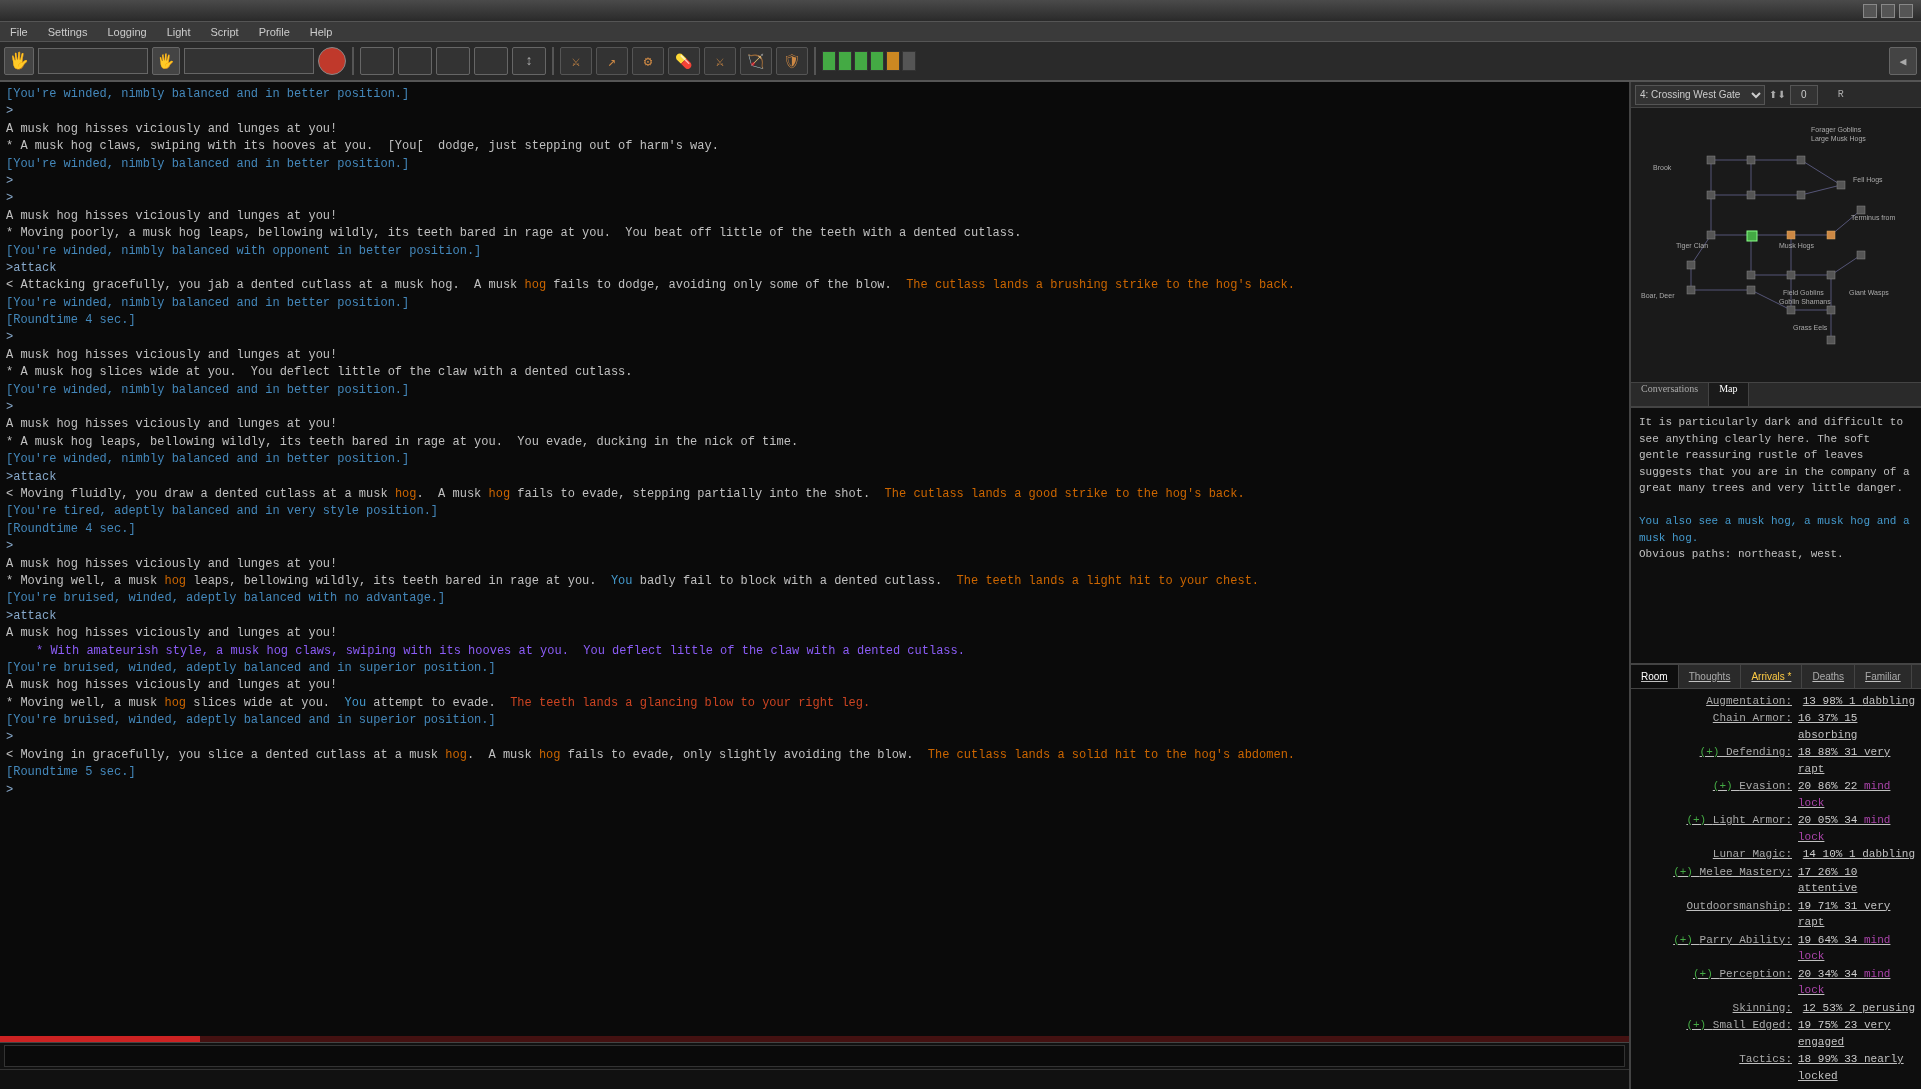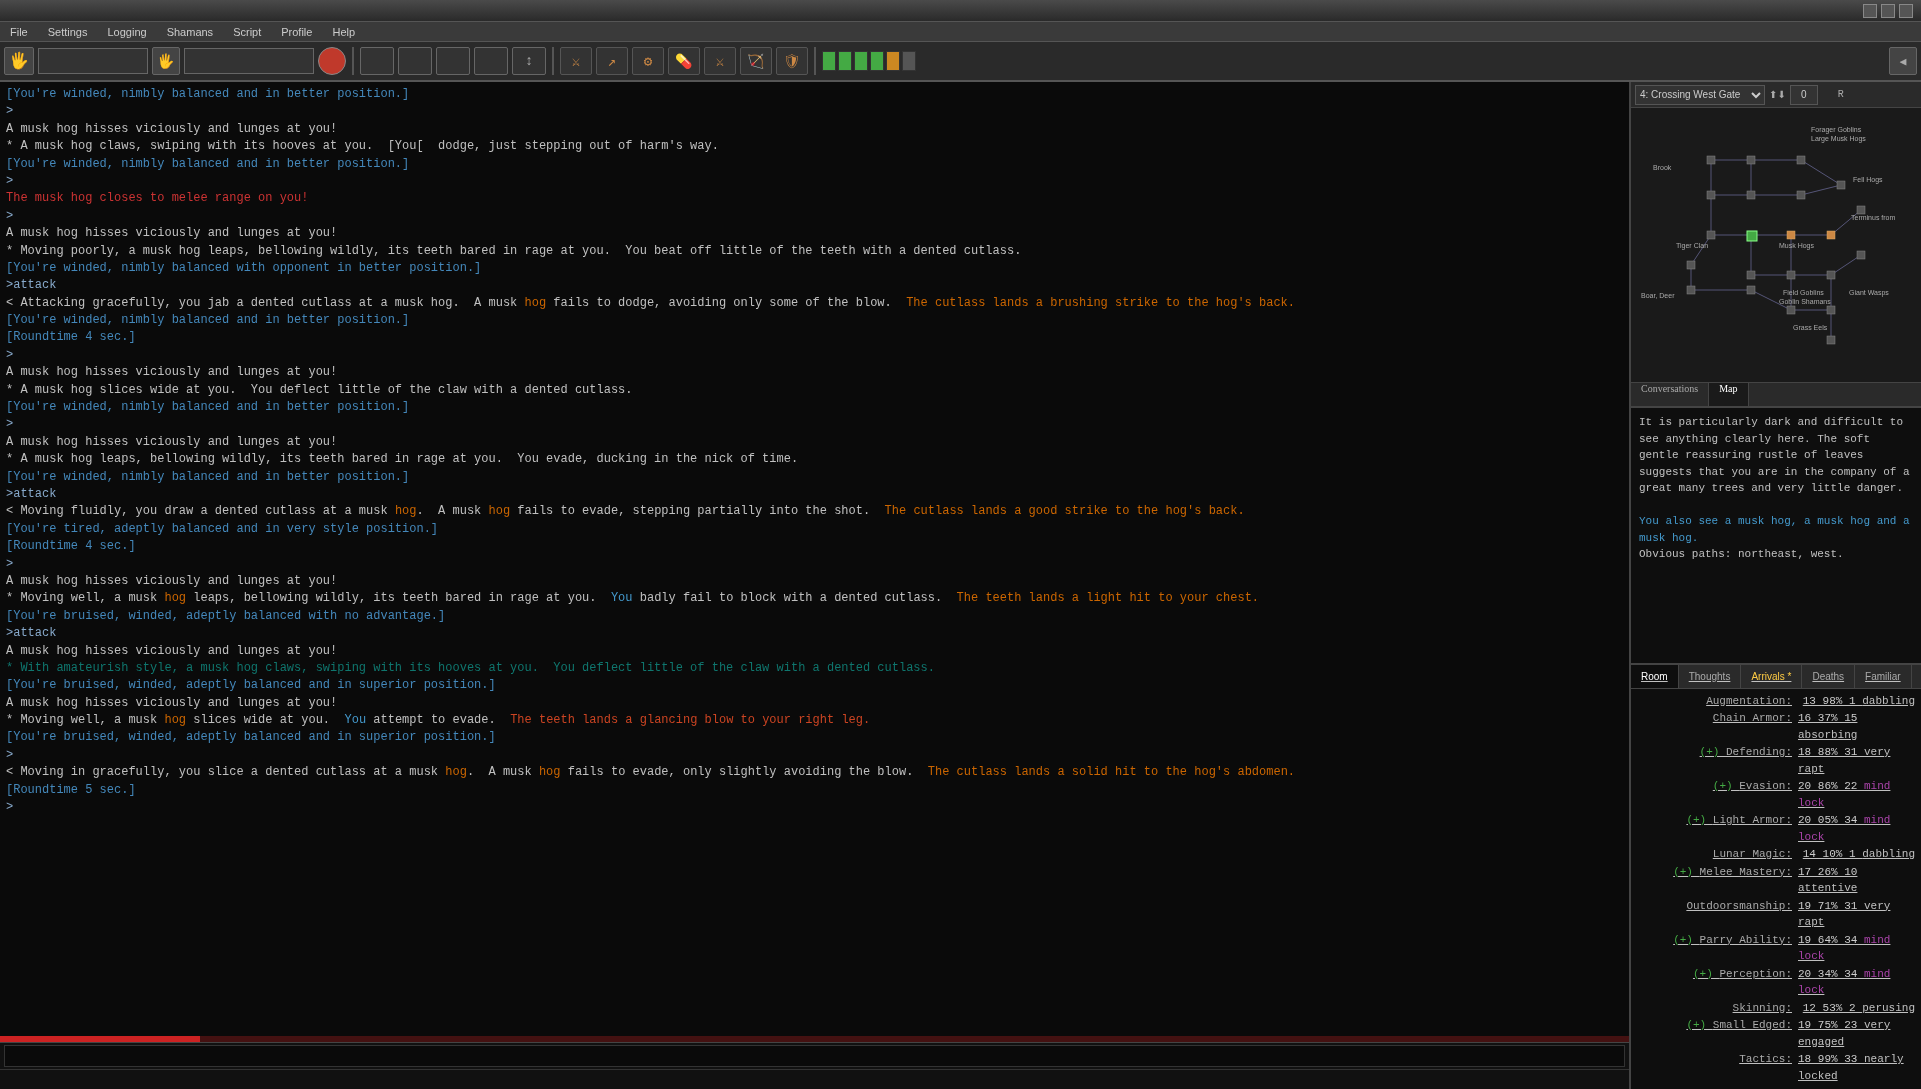--- a/index.html
+++ b/index.html
@@ -343,21 +343,21 @@
     <div class="titlebar-btn"></div>
     <div class="titlebar-btn"></div>
     <div class="titlebar-btn"></div>
   </div>
 </div>
 
 <div id="menubar">
 <div class="menu-item">File</div>
     <div class="menu-item">Settings</div>
     <div class="menu-item">Logging</div>
-    <div class="menu-item">Shamans</div>
+    <div class="menu-item">Light</div>
     <div class="menu-item">Script</div>
     <div class="menu-item">Profile</div>
     <div class="menu-item">Help</div>
   </div>
 
 <div id="toolbar">
   <div class="toolbar-btn" style="font-size:16px;">🖐</div>
   <input id="empty-field" type="text" readonly="" style="">
   <div class="toolbar-btn" style="font-size:14px;">🖐</div>
   <input id="dented-field" type="text" readonly="" style="">
@@ -397,21 +397,20 @@
 <div id="main">
 
   <div id="game-panel">
     <div id="game-output">
         <div class="game-line" style="color: rgb(68, 136, 187);">[You're winded, nimbly balanced and in better position.]</div>
         <div class="game-line" style="color: rgb(136, 170, 204);">&gt;</div>
         <div class="game-line" style="color: rgb(192, 192, 192);">A musk hog hisses viciously and lunges at you!</div>
         <div class="game-line" style="color: rgb(192, 192, 192);">* A musk hog claws, swiping with its hooves at you.  [You[  dodge, just stepping out of harm's way.</div>
         <div class="game-line" style="color: rgb(68, 136, 187);">[You're winded, nimbly balanced and in better position.]</div>
         <div class="game-line" style="color: rgb(136, 170, 204);">&gt;</div>
-        <div class="game-line" style="color: rgb(204, 51, 51);">The musk hog closes to melee range on you!</div>
         <div class="game-line" style="color: rgb(136, 170, 204);">&gt;</div>
         <div class="game-line" style="color: rgb(192, 192, 192);">A musk hog hisses viciously and lunges at you!</div>
         <div class="game-line" style="color: rgb(192, 192, 192);">* Moving poorly, a musk hog leaps, bellowing wildly, its teeth bared in rage at you.  You beat off little of the teeth with a dented cutlass.</div>
         <div class="game-line" style="color: rgb(68, 136, 187);">[You're winded, nimbly balanced with opponent in better position.]</div>
         <div class="game-line" style="color: rgb(136, 170, 204);">&gt;attack</div>
         <div class="game-line"><span style="color: rgb(192, 192, 192);">&lt; Attacking gracefully, you jab a dented cutlass at a musk hog.  A musk </span><span style="color: rgb(204, 102, 0);">hog</span><span style="color: rgb(192, 192, 192);"> fails to dodge, avoiding only some of the blow.  </span><span style="color: rgb(204, 102, 0);">The cutlass lands a brushing strike to the hog's back.</span></div>
         <div class="game-line" style="color: rgb(68, 136, 187);">[You're winded, nimbly balanced and in better position.]</div>
         <div class="game-line" style="color: rgb(68, 136, 187);">[Roundtime 4 sec.]</div>
         <div class="game-line" style="color: rgb(136, 170, 204);">&gt;</div>
         <div class="game-line" style="color: rgb(192, 192, 192);">A musk hog hisses viciously and lunges at you!</div>
@@ -424,21 +423,21 @@
         <div class="game-line" style="color: rgb(136, 170, 204);">&gt;attack</div>
         <div class="game-line"><span style="color: rgb(192, 192, 192);">&lt; Moving fluidly, you draw a dented cutlass at a musk </span><span style="color: rgb(204, 102, 0);">hog</span><span style="color: rgb(192, 192, 192);">.  A musk </span><span style="color: rgb(204, 102, 0);">hog</span><span style="color: rgb(192, 192, 192);"> fails to evade, stepping partially into the shot.  </span><span style="color: rgb(204, 102, 0);">The cutlass lands a good strike to the hog's back.</span></div>
         <div class="game-line" style="color: rgb(68, 136, 187);">[You're tired, adeptly balanced and in very style position.]</div>
         <div class="game-line" style="color: rgb(68, 136, 187);">[Roundtime 4 sec.]</div>
         <div class="game-line" style="color: rgb(136, 170, 204);">&gt;</div>
         <div class="game-line" style="color: rgb(192, 192, 192);">A musk hog hisses viciously and lunges at you!</div>
         <div class="game-line"><span style="color: rgb(192, 192, 192);">* Moving well, a musk </span><span style="color: rgb(204, 102, 0);">hog</span><span style="color: rgb(192, 192, 192);"> leaps, bellowing wildly, its teeth bared in rage at you.  </span><span style="color: rgb(68, 153, 204);">You</span><span style="color: rgb(192, 192, 192);"> badly fail to block with a dented cutlass.  </span><span style="color: rgb(204, 102, 0);">The teeth lands a light hit to your chest.</span></div>
         <div class="game-line" style="color: rgb(68, 136, 187);">[You're bruised, winded, adeptly balanced with no advantage.]</div>
         <div class="game-line" style="color: rgb(136, 170, 204);">&gt;attack</div>
         <div class="game-line" style="color: rgb(192, 192, 192);">A musk hog hisses viciously and lunges at you!</div>
-        <div class="game-line" style="color: #0f766e;">* With amateurish style, a musk hog claws, swiping with its hooves at you.  You deflect little of the claw with a dented cutlass.</div>
+        <div class="game-line" style="color: #8b5cf6; margin-left: 30px;">* With amateurish style, a musk hog claws, swiping with its hooves at you.  You deflect little of the claw with a dented cutlass.</div>
         <div class="game-line" style="color: rgb(68, 136, 187);">[You're bruised, winded, adeptly balanced and in superior position.]</div>
         <div class="game-line" style="color: rgb(192, 192, 192);"></div>
         <div class="game-line" style="color: rgb(192, 192, 192);">A musk hog hisses viciously and lunges at you!</div>
         <div class="game-line"><span style="color: rgb(192, 192, 192);">* Moving well, a musk </span><span style="color: rgb(204, 102, 0);">hog</span><span style="color: rgb(192, 192, 192);"> slices wide at you.  </span><span style="color: rgb(68, 153, 204);">You</span><span style="color: rgb(192, 192, 192);"> attempt to evade.  </span><span style="color: rgb(204, 68, 34);">The teeth lands a glancing blow to your right leg.</span></div>
         <div class="game-line" style="color: rgb(68, 136, 187);">[You're bruised, winded, adeptly balanced and in superior position.]</div>
         <div class="game-line" style="color: rgb(136, 170, 204);">&gt;</div>
         <div class="game-line"><span style="color: rgb(192, 192, 192);">&lt; Moving in gracefully, you slice a dented cutlass at a musk </span><span style="color: rgb(204, 102, 0);">hog</span><span style="color: rgb(192, 192, 192);">.  A musk </span><span style="color: rgb(204, 102, 0);">hog</span><span style="color: rgb(192, 192, 192);"> fails to evade, only slightly avoiding the blow.  </span><span style="color: rgb(204, 102, 0);">The cutlass lands a solid hit to the hog's abdomen.</span></div>
         <div class="game-line" style="color: rgb(68, 136, 187);">[Roundtime 5 sec.]</div>
         <div class="game-line" style="color: rgb(136, 170, 204);">&gt;</div>
       </div>

